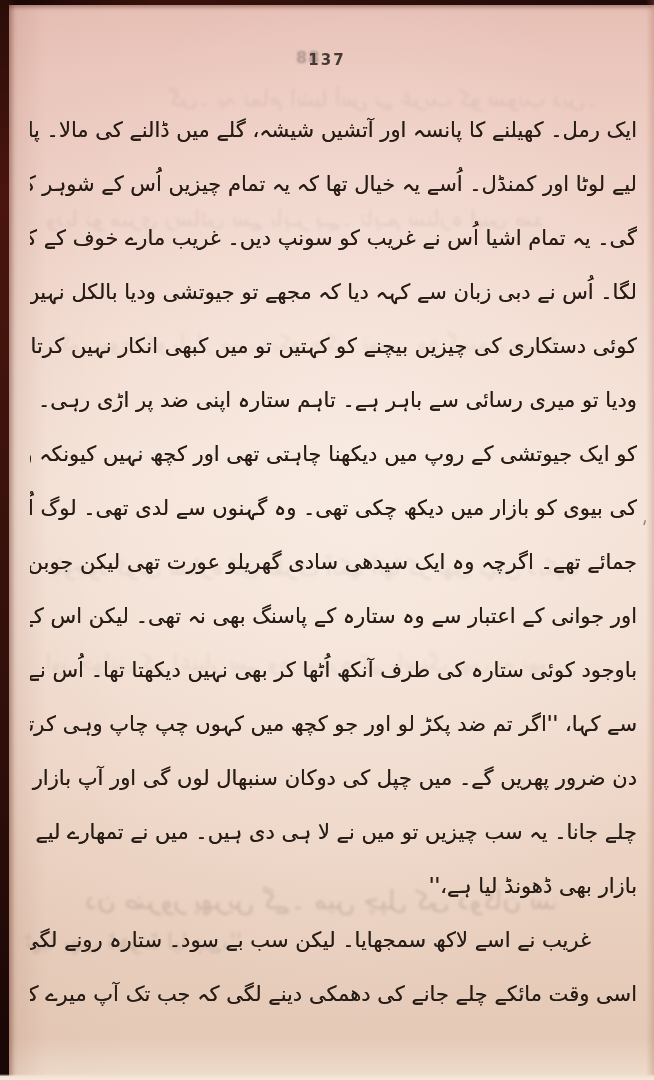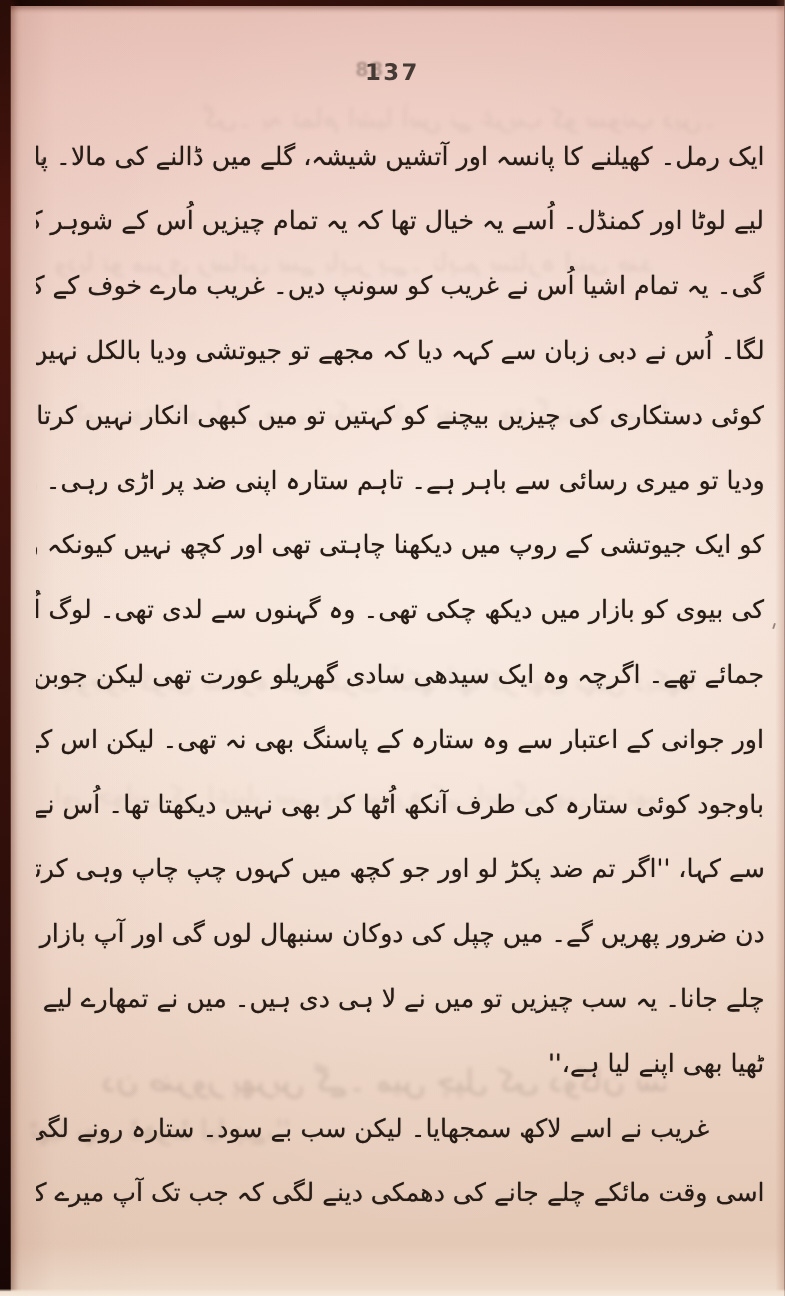--- a/index.html
+++ b/index.html
@@ -22,21 +22,21 @@
   .edge-left{position:absolute;top:0;left:0;bottom:0;width:9px;
     background:linear-gradient(to bottom,#2a0d08,#4a150e 18%,#3b120c 45%,#2b0d09 75%,#170705);
     box-shadow:3px 0 5px rgba(90,35,20,0.40);}
   .edge-right{position:absolute;top:0;right:0;bottom:0;width:8px;
     background:linear-gradient(to left, rgba(165,105,85,0.30), rgba(165,105,85,0));}
   .edge-bottom{position:absolute;left:0;right:0;bottom:0;height:6px;
     background:linear-gradient(to top,#f6ead e0,#f4e6d8 60%,rgba(244,230,216,0));
     background:linear-gradient(to top,#f5e8da,#f2e2d2 60%,rgba(242,226,210,0));}
   
   .pagenum-wrap{position:absolute;top:50px;left:0;width:100%;text-align:center;}
-  .pagenum{display:inline-block;font-size:19px;font-weight:bold;color:#453b34;
+  .pagenum{display:inline-block;font-size:15px;font-weight:bold;color:#453b34;
     letter-spacing:2px;font-family:"DejaVu Sans",sans-serif;}
   .pagenum-ghost{position:absolute;top:48px;left:296px;font-size:16px;font-weight:bold;
     color:rgba(130,105,98,0.55);filter:blur(1px);letter-spacing:1px;}
   
   .text-block{position:absolute;top:103px;left:30px;right:17px;direction:rtl;}
   .text-line{
     height:54px;line-height:54px;
     font-size:21px;color:#271c15;
     white-space:nowrap;overflow:hidden;
     text-align:right;direction:rtl;
@@ -90,21 +90,21 @@
     <div class="text-line">کوئی دستکاری کی چیزیں بیچنے کو کہتیں تو میں کبھی انکار نہیں کرتا۔ لیکن جیوتش</div>
     <div class="text-line">ودیا تو میری رسائی سے باہر ہے۔ تاہم ستارہ اپنی ضد پر اڑی رہی۔ وہ غریب</div>
     <div class="text-line">کو ایک جیوتشی کے روپ میں دیکھنا چاہتی تھی اور کچھ نہیں کیونکہ وہ راج جیوتشی</div>
     <div class="text-line">کی بیوی کو بازار میں دیکھ چکی تھی۔ وہ گہنوں سے لدی تھی۔ لوگ اُس پر نظریں</div>
     <div class="text-line">جمائے تھے۔ اگرچہ وہ ایک سیدھی سادی گھریلو عورت تھی لیکن جوبن روپ</div>
     <div class="text-line">اور جوانی کے اعتبار سے وہ ستارہ کے پاسنگ بھی نہ تھی۔ لیکن اس کے</div>
     <div class="text-line">باوجود کوئی ستارہ کی طرف آنکھ اُٹھا کر بھی نہیں دیکھتا تھا۔ اُس نے اپنے شوہر</div>
     <div class="text-line">سے کہا، ''اگر تم ضد پکڑ لو اور جو کچھ میں کہوں چپ چاپ وہی کرتے رہو تو ہمارے</div>
     <div class="text-line">دن ضرور پھریں گے۔ میں چپل کی دوکان سنبھال لوں گی اور آپ بازار میں</div>
     <div class="text-line">چلے جانا۔ یہ سب چیزیں تو میں نے لا ہی دی ہیں۔ میں نے تمھارے لیے ایک</div>
-    <div class="text-line short">ٹھیا بھی اپنے لیا ہے،''</div>
+    <div class="text-line short">بازار بھی ڈھونڈ لیا ہے،''</div>
     <div class="text-line indent">غریب نے اسے لاکھ سمجھایا۔ لیکن سب بے سود۔ ستارہ رونے لگی اور</div>
     <div class="text-line">اسی وقت مائکے چلے جانے کی دھمکی دینے لگی کہ جب تک آپ میرے کہنے پر</div>
   </div>
 
   <div class="edge-top"></div>
   <div class="edge-left"></div>
   <div class="edge-right"></div>
   <div class="edge-bottom"></div>
 
 </div>

